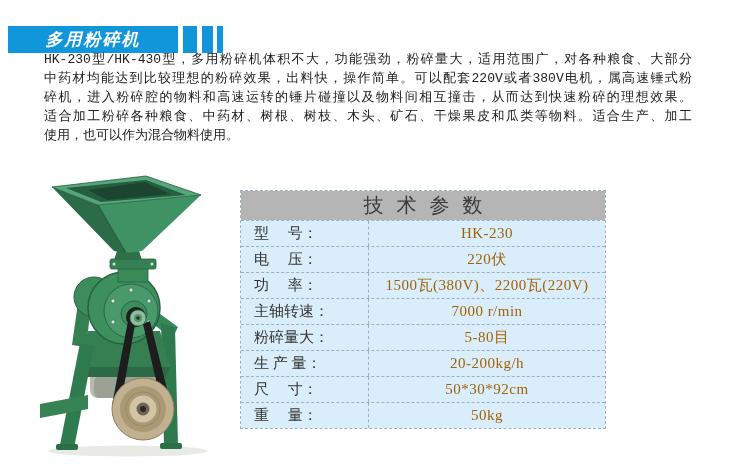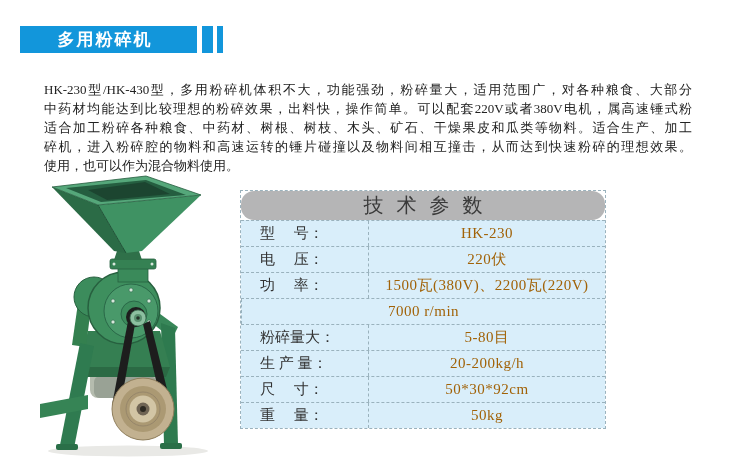--- a/index.html
+++ b/index.html
@@ -7,39 +7,39 @@
     width: 729px; height: 464px;
     background: #ffffff;
     position: relative;
     overflow: hidden;
     font-family: "Liberation Sans", sans-serif;
   }
   .page { position: absolute; inset: 0; }
 
   
   .title-bar {
-    position: absolute; left: 20px; top: 26px;
+    position: absolute; left: 8px; top: 26px;
     width: 170px; height: 27px;
     background: #1296db;
-    display: flex; align-items: center; justify-content: center;
+    display: flex; align-items: center; justify-content: center; font-style: italic;
   }
   .title-text {
     color: #ffffff; font-size: 17px; font-weight: bold;
     letter-spacing: 2px;
     font-family: "Liberation Sans", sans-serif;
   }
   .stripe { position: absolute; top: 26px; height: 27px; background: #1296db; }
   .stripe-1 { left: 183px; width: 14px; }
   .stripe-2 { left: 202px; width: 11px; }
   .stripe-3 { left: 217px; width: 6px; }
 
   
   .description {
-    position: absolute; left: 44px; top: 80px; width: 648px;
-    font-family: Liberation Serif, serif;
+    position: absolute; left: 44px; top: 50px; width: 648px;
+    font-family: Liberation Mono, monospace;
     font-size: 13px; color: #222222;
   }
   .desc-line {
     line-height: 19px; height: 19px;
     text-align: justify; text-align-last: justify;
     overflow: hidden;
   }
   .desc-line:last-child { text-align-last: left; }
 
   
@@ -50,32 +50,32 @@
     position: absolute; left: 240px; top: 190px; width: 366px;
     border: 1px dashed #9ab2bd;
     box-sizing: border-box;
     background: #ffffff;
     font-family: "Liberation Serif", serif;
   }
   .spec-header {
     height: 29px; background: #b5b5b6;
     display: flex; align-items: center; justify-content: center;
     font-size: 20px; color: #3a3a3a;
-    letter-spacing: 13px; padding-left: 13px; box-sizing: border-box; border-radius: 13px;
+    letter-spacing: 13px; padding-left: 13px; box-sizing: border-box;
   }
   .spec-row {
     display: flex; height: 26px;
     background: #d9eefa;
     border-top: 1px dashed #9ab2bd;
     box-sizing: border-box;
   }
   .spec-label {
     width: 127px; box-sizing: border-box;
     display: flex; align-items: center;
-    padding-left: 19px;
+    padding-left: 13px;
     font-size: 15px; color: #333333;
     white-space: pre;
   }
   .spec-value {
     flex: 1;
     display: flex; align-items: center; justify-content: center;
     border-left: 1px dashed #9ab2bd;
     font-size: 15px; color: #a16207;
     letter-spacing: 0.5px;
   }
@@ -88,22 +88,22 @@
   <div class="title-bar">
     <span class="title-text">多用粉碎机</span>
   </div>
   <div class="stripe stripe-1"></div>
   <div class="stripe stripe-2"></div>
   <div class="stripe stripe-3"></div>
 
   <div class="description">
       <div class="desc-line">HK-230型/HK-430型，多用粉碎机体积不大，功能强劲，粉碎量大，适用范围广，对各种粮食、大部分</div>
       <div class="desc-line">中药材均能达到比较理想的粉碎效果，出料快，操作简单。可以配套220V或者380V电机，属高速锤式粉</div>
+      <div class="desc-line">碎机，进入粉碎腔的物料和高速运转的锤片碰撞以及物料间相互撞击，从而达到快速粉碎的理想效果。</div>
       <div class="desc-line">适合加工粉碎各种粮食、中药材、树根、树枝、木头、矿石、干燥果皮和瓜类等物料。适合生产、加工</div>
-      <div class="desc-line">碎机，进入粉碎腔的物料和高速运转的锤片碰撞以及物料间相互撞击，从而达到快速粉碎的理想效果。</div>
       <div class="desc-line">使用，也可以作为混合物料使用。</div>
     </div>
 
   <svg class="machine-svg" width="210" height="288" viewBox="0 0 210 288" xmlns="http://www.w3.org/2000/svg">
 
     <ellipse cx="100" cy="280" rx="80" ry="5.5" fill="#e9e9e6"></ellipse>
 
     <g>
 
       <polygon points="128,140 150,156 144,168 124,152" fill="#388759"></polygon>
@@ -193,20 +193,21 @@
         </div>
         <div class="spec-row">
           <div class="spec-label">电　 压：</div>
           <div class="spec-value">220伏</div>
         </div>
         <div class="spec-row">
           <div class="spec-label">功　 率：</div>
           <div class="spec-value">1500瓦(380V)、2200瓦(220V)</div>
         </div>
         <div class="spec-row">
+          <div class="spec-label">主轴转速：</div>
           <div class="spec-value">7000 r/min</div>
         </div>
         <div class="spec-row">
           <div class="spec-label">粉碎量大：</div>
           <div class="spec-value">5-80目</div>
         </div>
         <div class="spec-row">
           <div class="spec-label">生 产 量：</div>
           <div class="spec-value">20-200kg/h</div>
         </div>

